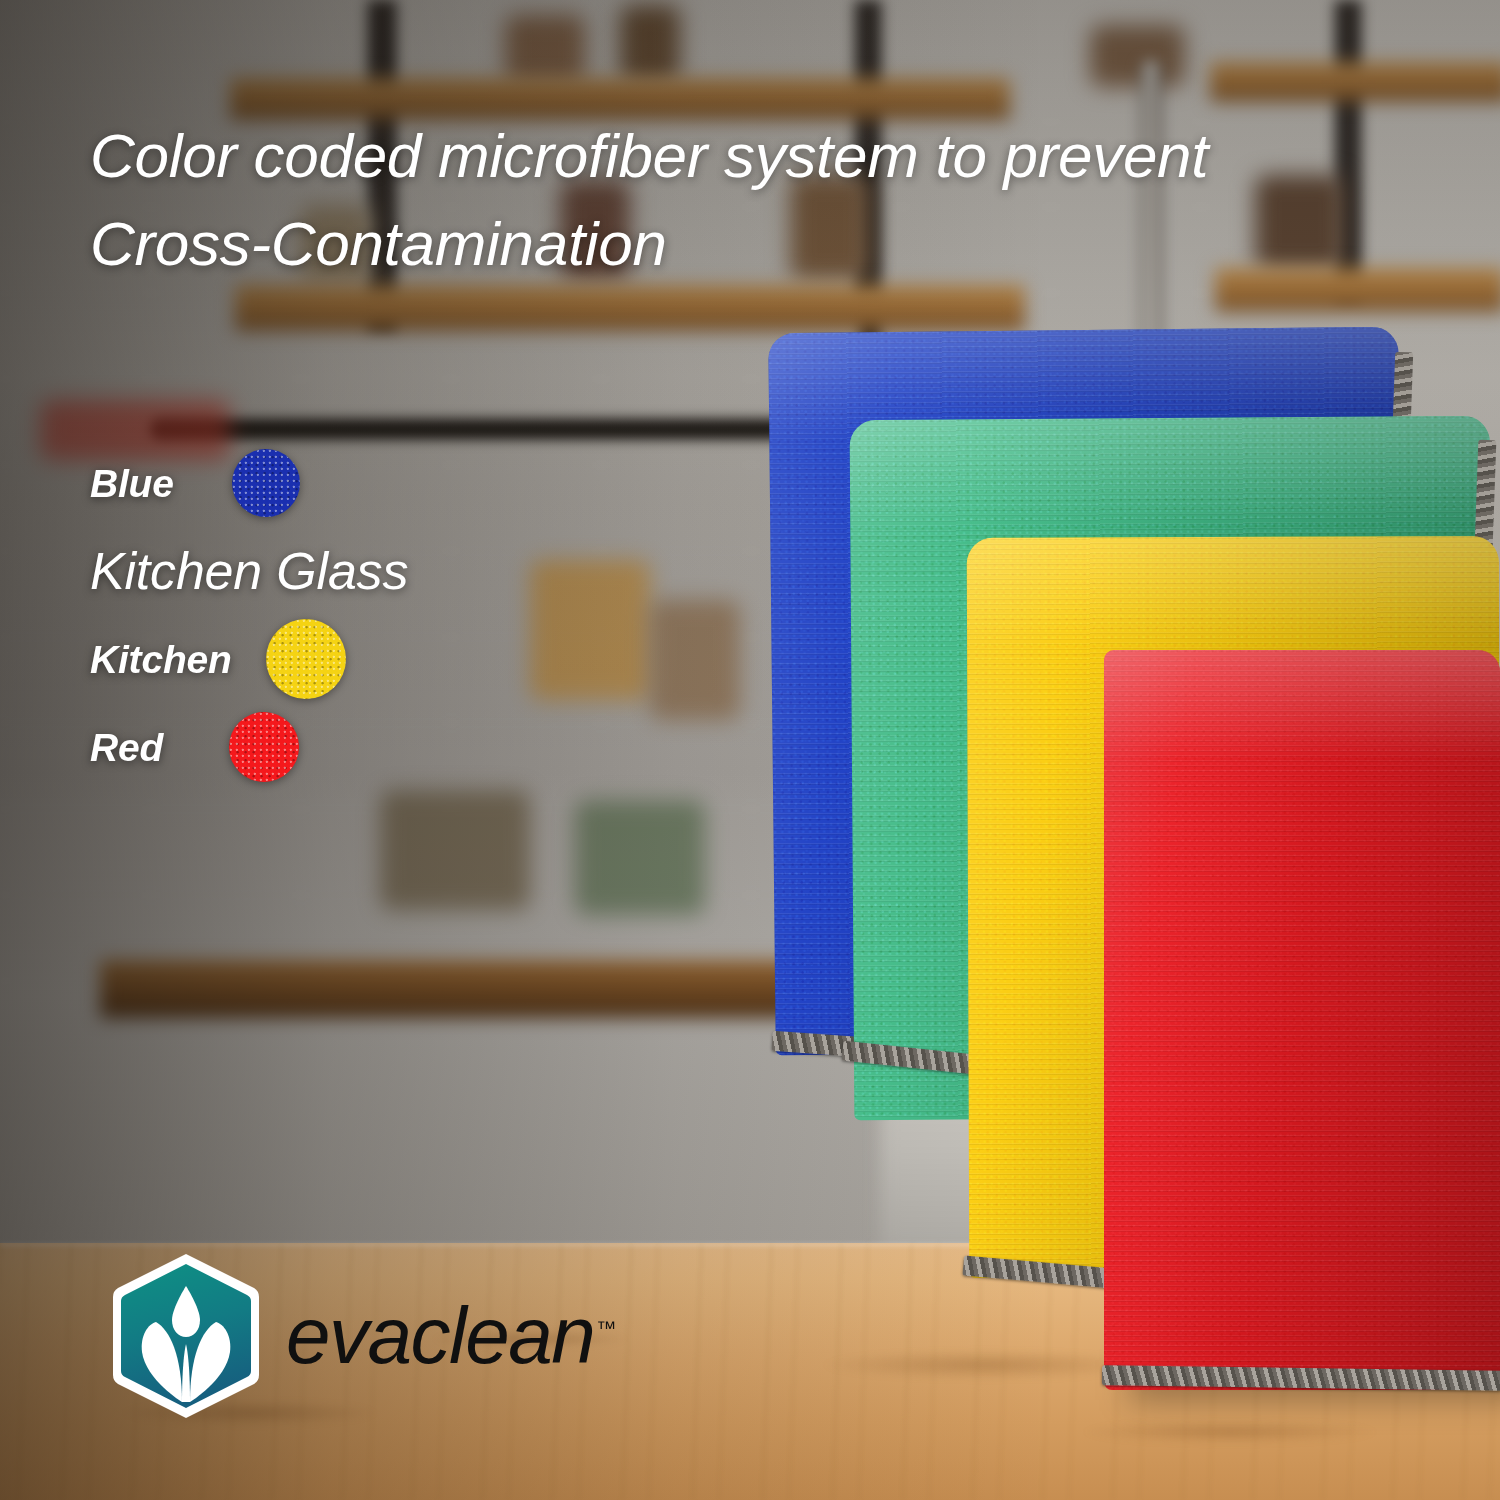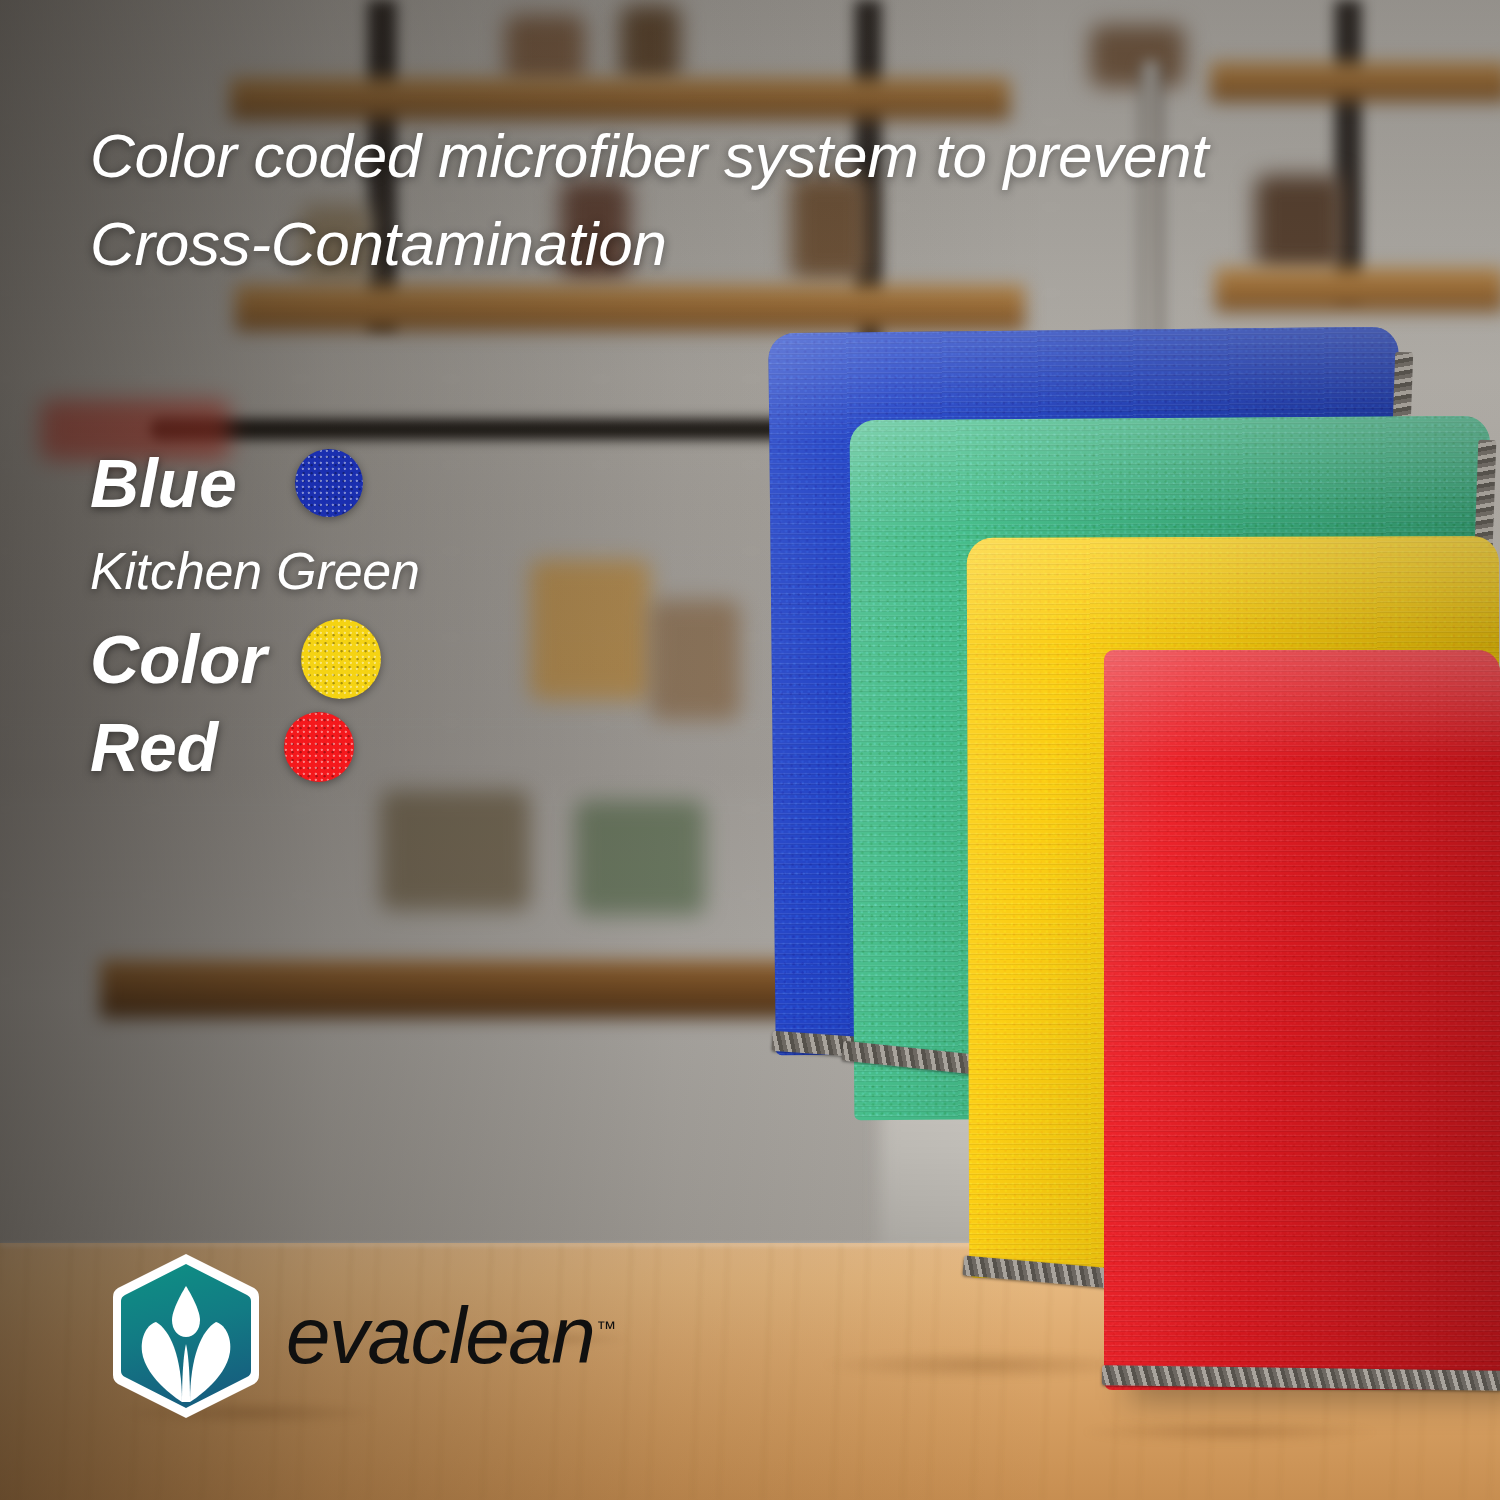--- a/index.html
+++ b/index.html
@@ -226,21 +226,21 @@
   .legend { position:absolute; left:90px; top:452px; width:760px; }
 
   .legend-row { position:relative; margin-bottom:26px; }
 
   .legend-head {
     display:flex; align-items:center; gap:0px;
     height:62px;
   }
   .legend-name {
     color:#ffffff;
-    font-size:68px;
+    font-size:39px;
     font-weight:700;
     letter-spacing:-0.2px;
     line-height:1;
     text-shadow:0 2px 9px rgba(0,0,0,.5);
     white-space:nowrap;
   }
   .swatch {
     border-radius:50%;
     flex:0 0 auto;
     box-shadow:0 2px 8px rgba(0,0,0,.38);
@@ -396,26 +396,26 @@
     <div class="legend">
 
       <div class="legend-row">
         <div class="legend-head">
           <span class="legend-name">Blue</span>
           <span class="swatch" style="width:68px;height:68px;background:#1a2fb0;margin-left:58px;"></span>
         </div>
       </div>
 
       <div class="legend-row">
-        <div class="legend-desc">Kitchen Green</div>
+        <div class="legend-desc">Kitchen Glass</div>
       </div>
 
       <div class="legend-row">
         <div class="legend-head">
-          <span class="legend-name">Color</span>
+          <span class="legend-name">Kitchen</span>
           <span class="swatch" style="width:80px;height:80px;background:#f5d313;margin-left:34px;"></span>
         </div>
       </div>
 
       <div class="legend-row">
         <div class="legend-head">
           <span class="legend-name">Red</span>
           <span class="swatch" style="width:70px;height:70px;background:#f5181c;margin-left:66px;"></span>
         </div>
       </div>

